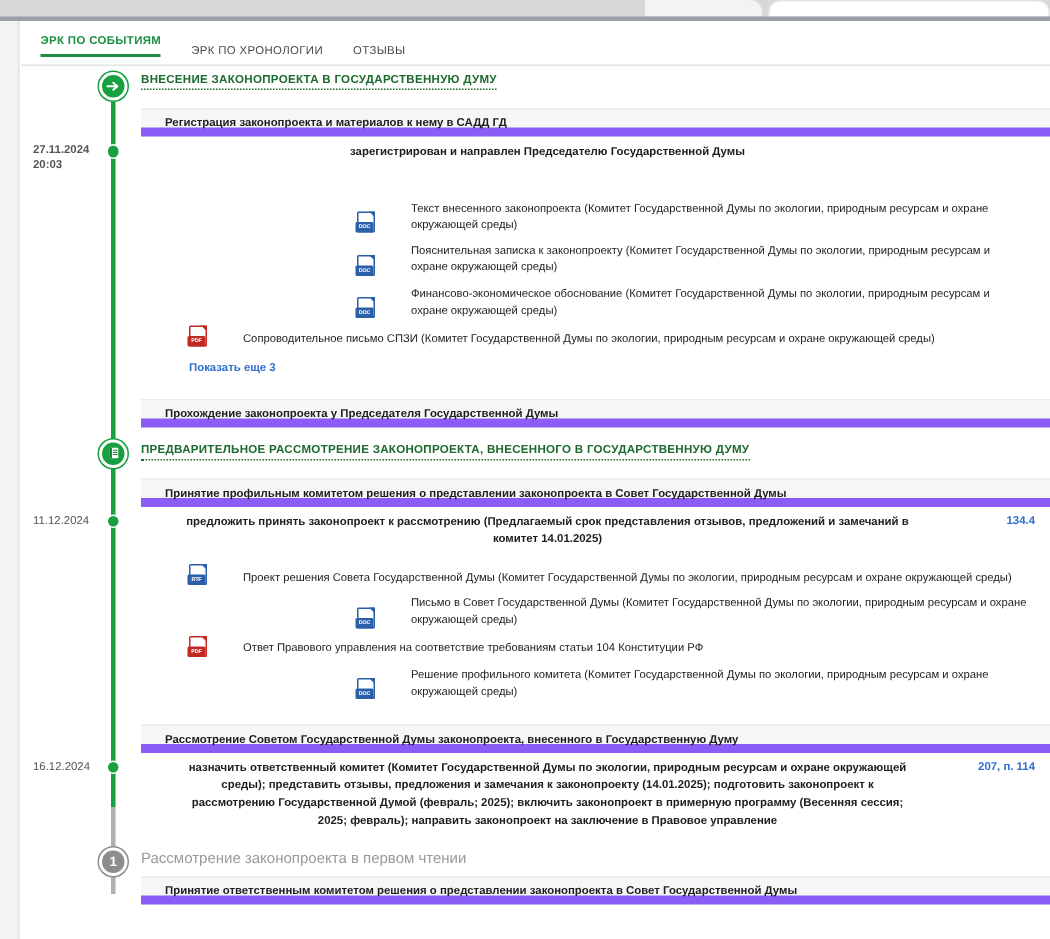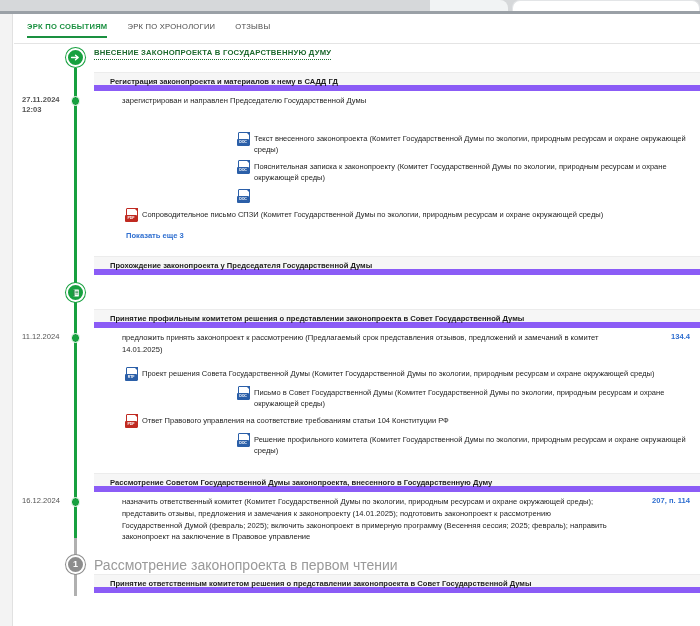--- a/index.html
+++ b/index.html
@@ -42,21 +42,21 @@
     background: #f3f3f3; border-right: 1px solid #e1e1e1;
   }
 
   
   .tabbar {
     position: absolute; left: 14px; top: 0; width: 686px; height: 30px;
     background: #ffffff;
   }
   .tabs {
     position: absolute; left: 12px; top: 6px;
-    display: flex; align-items: flex-start; gap: 18px;
+    display: flex; align-items: flex-end; gap: 18px;
   }
   .tab {
     font-size: 7.6px; letter-spacing: .25px;
     color: #4a4a4a; text-transform: uppercase;
     padding: 2px 1px 7px 1px; cursor: pointer; white-space: nowrap;
     font-weight: 400;
   }
   .tab.active { color: #1a9040; font-weight: 700; }
   .tab.active::after {
     content: ""; display: block; height: 2px; background: #1a9040;
@@ -129,32 +129,32 @@
   .band-title {
     position: absolute; left: 16px; top: 4px;
     font-size: 7.6px; font-weight: 700; color: #1d1d1d; white-space: nowrap;
   }
 
   
   .event { position: relative; padding: 5px 0 5px 0; }
   .event-text {
     position: absolute; left: 108px; top: 4px;
     width: 486px;
-    font-size: 7.6px; font-weight: 400; color: #1d1d1d; line-height: 1.55;
+    font-size: 7.6px; font-weight: 700; color: #1d1d1d; line-height: 1.55; text-align: center;
   }
   .event-ref {
     position: absolute; right: 10px; top: 4px;
     font-size: 7.6px; font-weight: 700; color: #2f6fd0;
     cursor: pointer; white-space: nowrap;
   }
 
   
   .doc {
-    position: relative; display: flex; align-items: flex-start;
-    gap: 4px; margin-left: 112px; padding: 2.5px 0;
+    position: relative; display: flex; align-items: flex-end;
+    gap: 24px; margin-left: 112px; padding: 2.5px 0;
     width: 560px; cursor: pointer;
   }
   .doc-label {
     font-size: 7.5px; color: #1d1d1d; line-height: 1.5;
     padding-top: 1px;
   }
   .fileicon {
     position: relative; flex: 0 0 auto;
     width: 12px; height: 14px; margin-top: 0px;
   }
@@ -182,21 +182,21 @@
   .fileicon.rtf .tag { background: #2b5fa8; }
 
   .showmore {
     position: relative; margin-left: 112px; padding: 4px 0 2px 0;
     font-size: 7.6px; font-weight: 700; color: #2f6fd0; cursor: pointer;
     display: inline-block;
   }
 
   .muted {
     position: absolute; left: 80px; top: 3px;
-    font-size: 14px; color: #9a9a9a;
+    font-size: 10px; color: #9a9a9a;
   }
 
   
   .tools { position: absolute; right: 10px; top: 28px; display: flex; gap: 14px; }
   .tool { width: 13px; height: 13px; cursor: pointer; position: relative; }
 </style>
 </head>
 <body>
 
 <div class="browser-chrome">
@@ -251,21 +251,21 @@
       <div class="stage-title">ВНЕСЕНИЕ ЗАКОНОПРОЕКТА В ГОСУДАРСТВЕННУЮ ДУМУ</div>
     </div>
 
     <div class="band" style="margin-top:4px;">
       <div class="band-title">Регистрация законопроекта и материалов к нему в САДД ГД</div>
     </div>
 
     <div class="row event" style="min-height:22px;">
       <div class="date" style="top:4px;font-weight:bold;">
         <span>27.11.2024</span><br>
-        <span>12:03</span>
+        <span>20:03</span>
       </div>
       <div class="dot" style="top:5px;"></div>
       <div class="event-text">зарегистрирован и направлен Председателю Государственной Думы</div>
     </div>
 
     <div style="height:16px;"></div>
 
     <div class="doc">
       <span class="fileicon doc">
         <span class="sheet"></span>
@@ -281,20 +281,21 @@
         <span class="tag">DOC</span>
       </span>
       <span class="doc-label">Пояснительная записка к законопроекту (Комитет Государственной Думы по экологии, природным ресурсам и охране окружающей среды)</span>
     </div>
     <div class="doc">
       <span class="fileicon doc">
         <span class="sheet"></span>
           <span class="fold"></span>
         <span class="tag">DOC</span>
       </span>
+      <span class="doc-label">Финансово-экономическое обоснование (Комитет Государственной Думы по экологии, природным ресурсам и охране окружающей среды)</span>
     </div>
     <div class="doc">
       <span class="fileicon pdf">
         <span class="sheet"></span>
           <span class="fold"></span>
         <span class="tag">PDF</span>
       </span>
       <span class="doc-label">Сопроводительное письмо СПЗИ (Комитет Государственной Думы по экологии, природным ресурсам и охране окружающей среды)</span>
     </div>
 
@@ -313,20 +314,21 @@
     <div class="row stage" style="height:24px;">
       <div class="node" style="top:2px;">
         <svg viewBox="0 0 14 14" width="10" height="10" aria-hidden="true">
           <rect x="3" y="2.2" width="8" height="9.6" rx="0.6" fill="#ffffff"></rect>
           <rect x="3" y="2.2" width="2" height="9.6" fill="#0c7a2e"></rect>
           <rect x="6" y="4" width="4.2" height="0.9" fill="#0c7a2e"></rect>
           <rect x="6" y="6" width="4.2" height="0.9" fill="#0c7a2e"></rect>
           <rect x="6" y="8" width="4.2" height="0.9" fill="#0c7a2e"></rect>
         </svg>
       </div>
+      <div class="stage-title">ПРЕДВАРИТЕЛЬНОЕ РАССМОТРЕНИЕ ЗАКОНОПРОЕКТА, ВНЕСЕННОГО В ГОСУДАРСТВЕННУЮ ДУМУ</div>
     </div>
 
     <div class="band" style="margin-top:4px;">
       <div class="band-title">Принятие профильным комитетом решения о представлении законопроекта в Совет Государственной Думы</div>
     </div>
 
     <div class="row event" style="min-height:32px;">
       <div class="date" style="top:4px;">
         <span>11.12.2024</span>
       </div>

